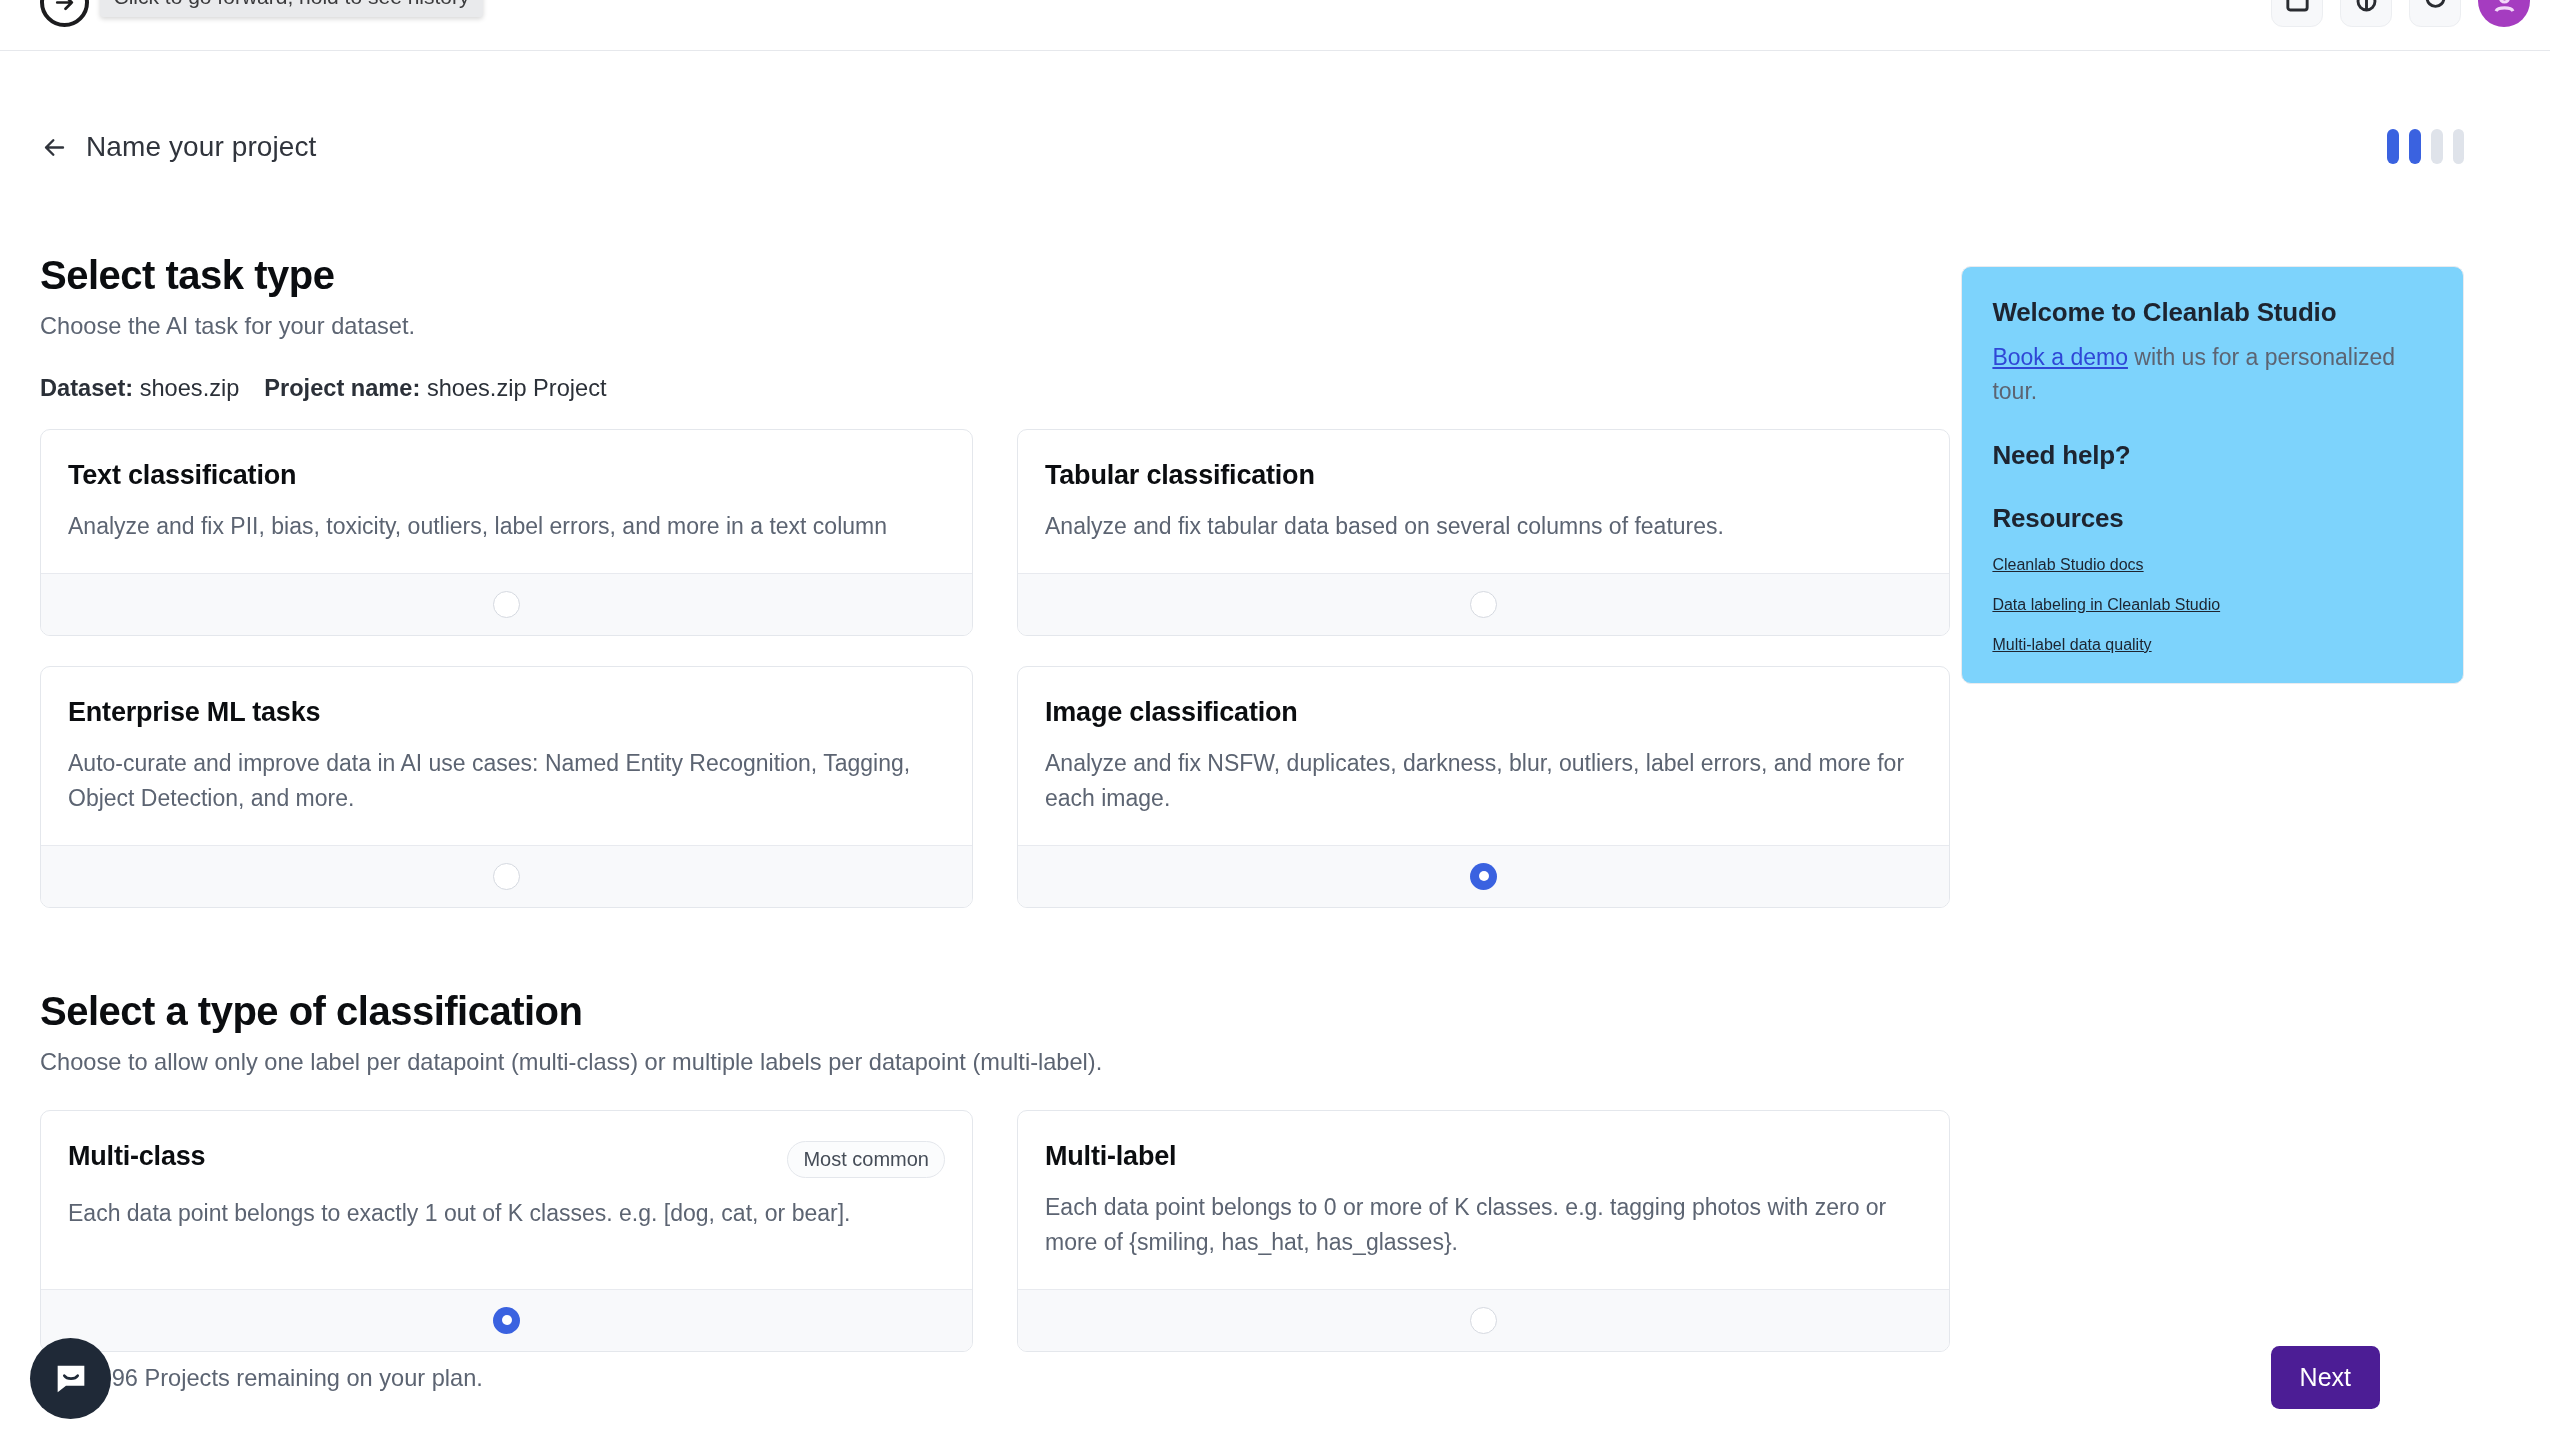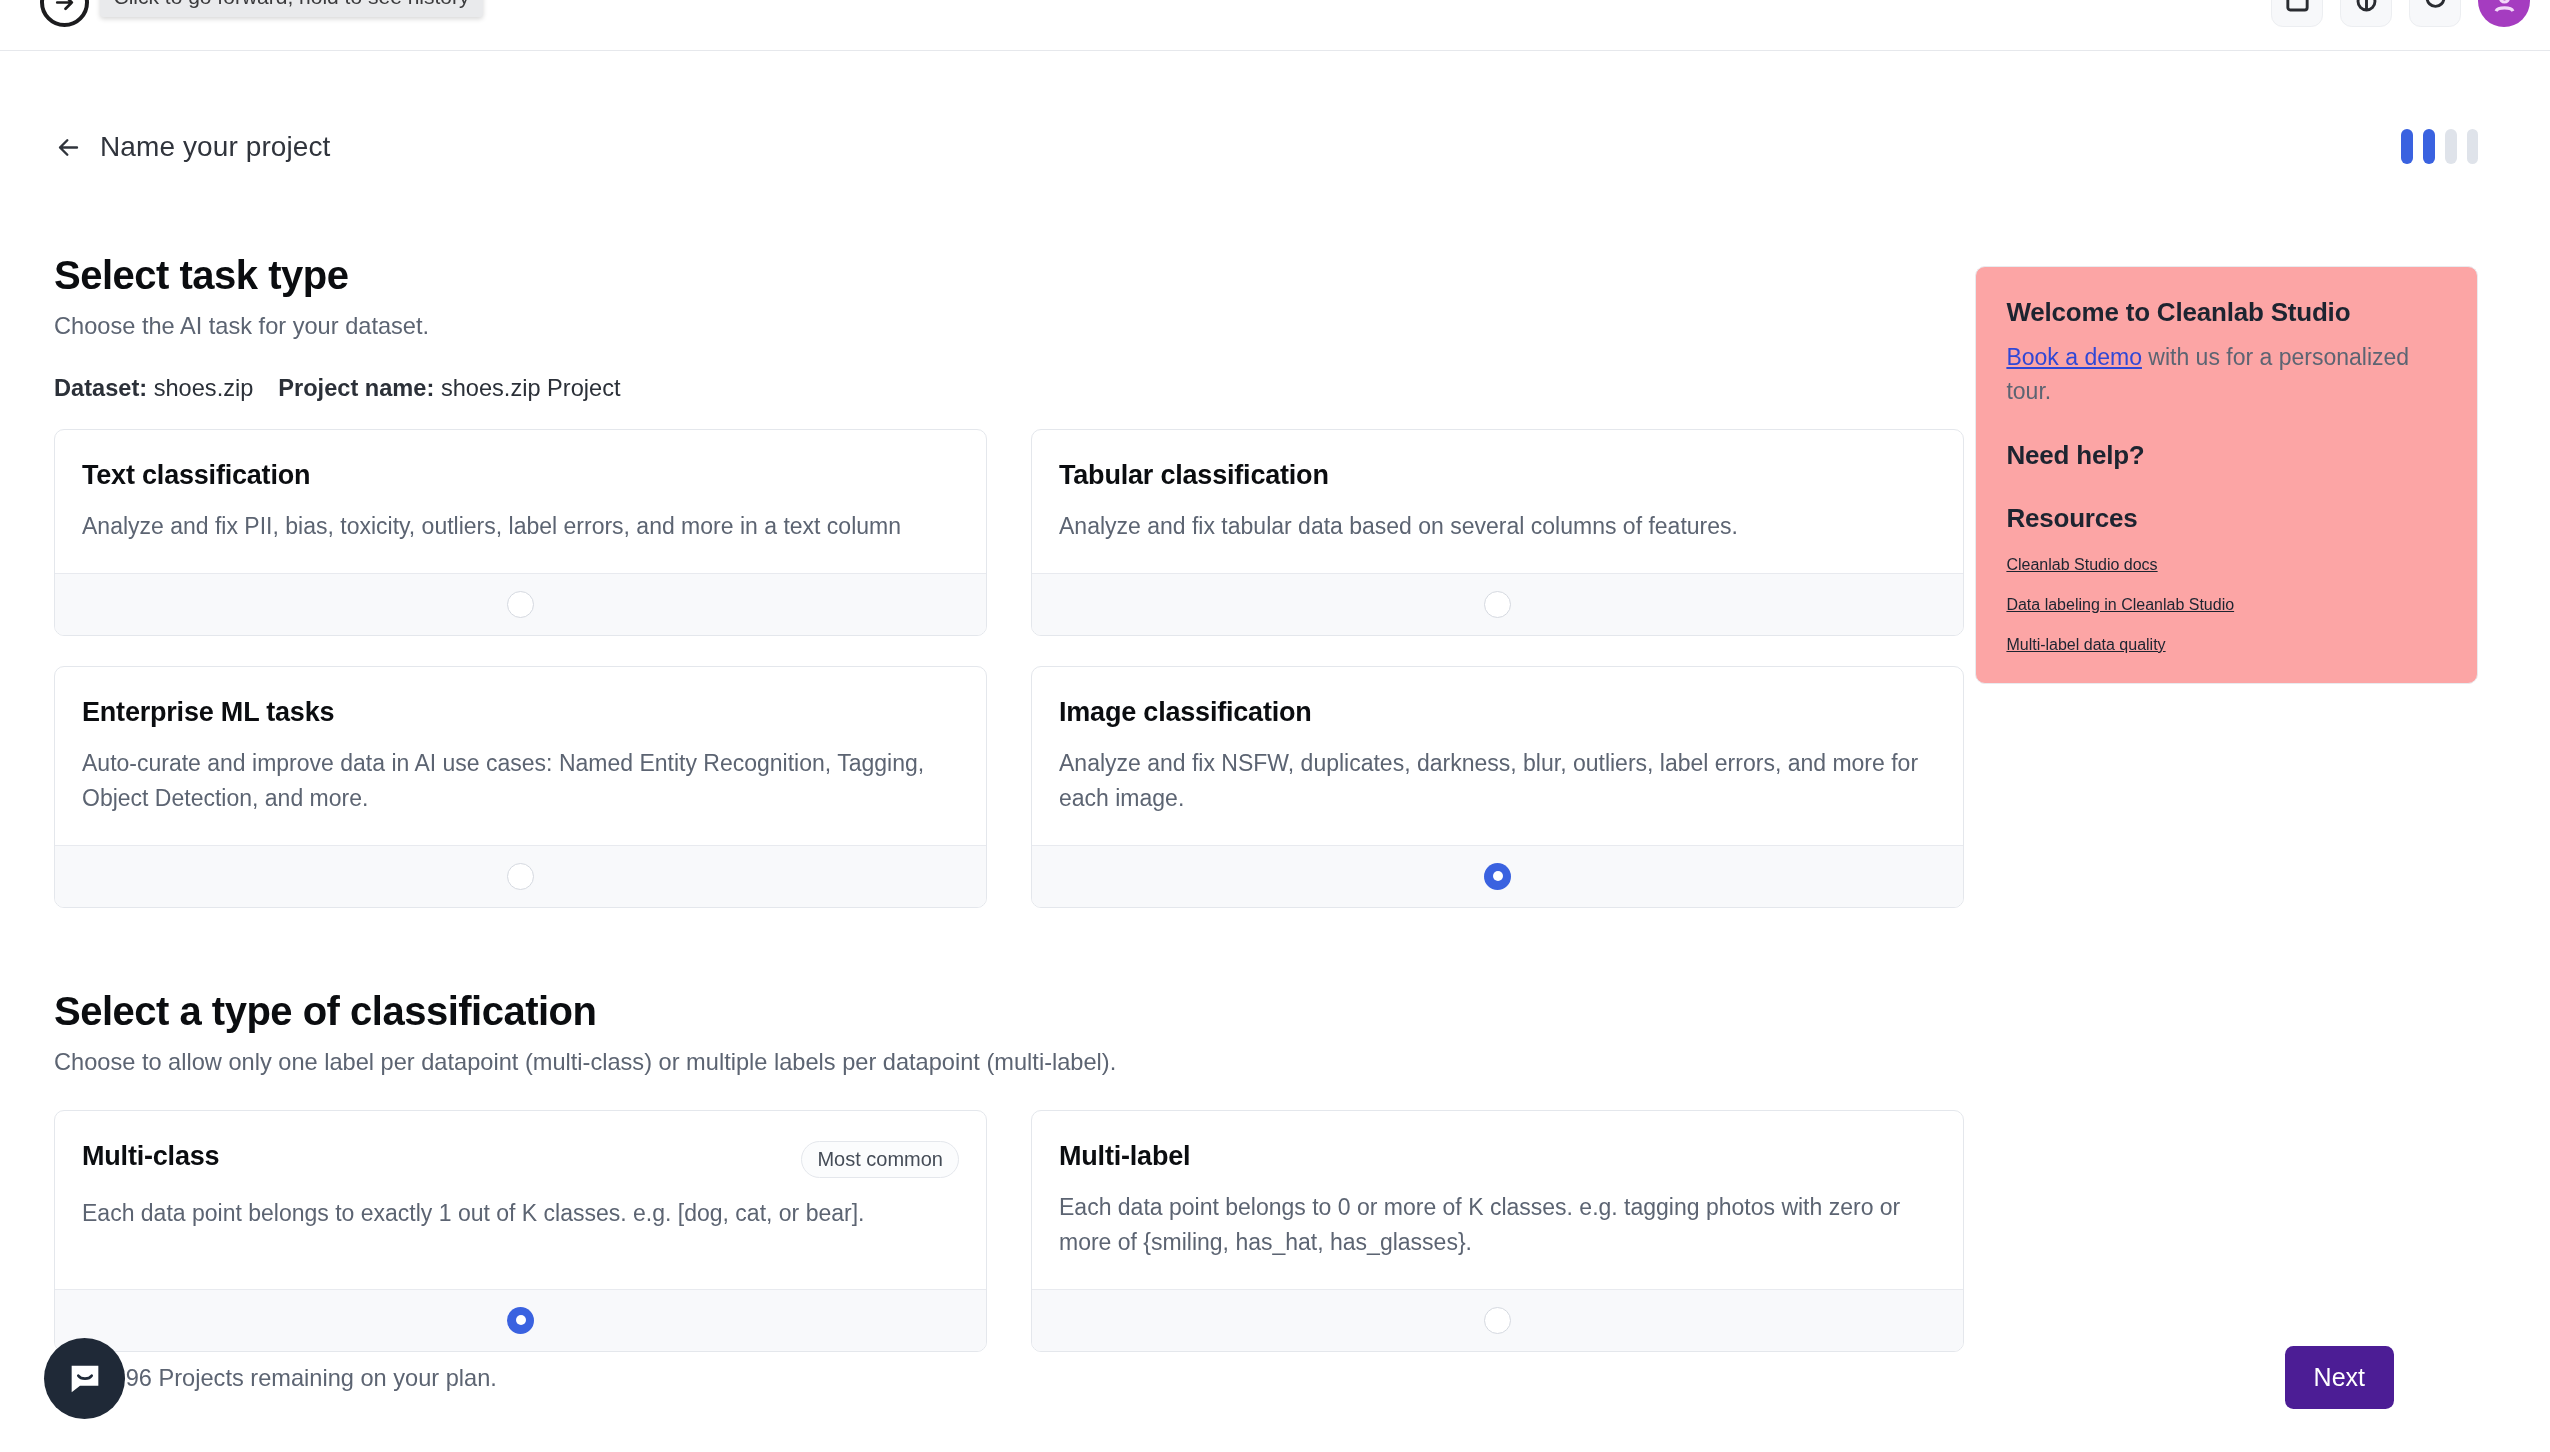--- a/index.html
+++ b/index.html
@@ -42,21 +42,21 @@
   }
   .chrome-btn svg { width: 29px; height: 29px; stroke: #2a2c31; fill: none; stroke-width: 2.4; }
   .chrome-avatar {
     width: 52px; height: 52px; border-radius: 50%;
     background: #a53cc0;
     display: flex; align-items: center; justify-content: center;
   }
   .chrome-avatar svg { width: 29px; height: 29px; stroke: #f2d9f8; fill: none; stroke-width: 2.6; }
 
   
-  .page { position: absolute; top: 51px; left: 14px; width: 2483px; height: 1402px; }
+  .page { position: absolute; top: 51px; left: 0; width: 2483px; height: 1402px; }
 
   .back-row {
     position: absolute; left: 40px; top: 80px;
     display: flex; align-items: center; gap: 17px;
     cursor: pointer;
   }
   .back-arrow { width: 29px; height: 29px; display:block; }
   .back-label { font-size: 28px; color: #30343c; letter-spacing: 0.1px; }
 
   .progress-bars {
@@ -136,21 +136,21 @@
 
   .grid-tall .task-card .card-body { min-height: 152px; }
   .grid-short .task-card .card-body { min-height: 127px; }
 
   .section-2 { margin-top: 81px; }
 
   
   .side-panel {
     position: absolute; right: 18.6px; top: 215px;
     width: 503px;
-    background: #fca5a5;
+    background: #7dd3fc;
     border: 1.7px solid #e9ebef;
     border-radius: 10px;
     padding: 30px 30px 29px 30px;
   }
   .side-h { font-size: 26px; font-weight: bold; color: #1d2430; letter-spacing: -0.2px; }
   .side-p { margin-top: 11.8px; font-size: 23px; line-height: 1.48; color: #5c6472; }
   .side-block { margin-top: 32px; }
   a.blue-link { color: #2f47d6; text-decoration: underline; }
   a.dark-link { color: #1d2430; text-decoration: underline; display: block; margin-top: 22px; font-size: 16px; }
 

